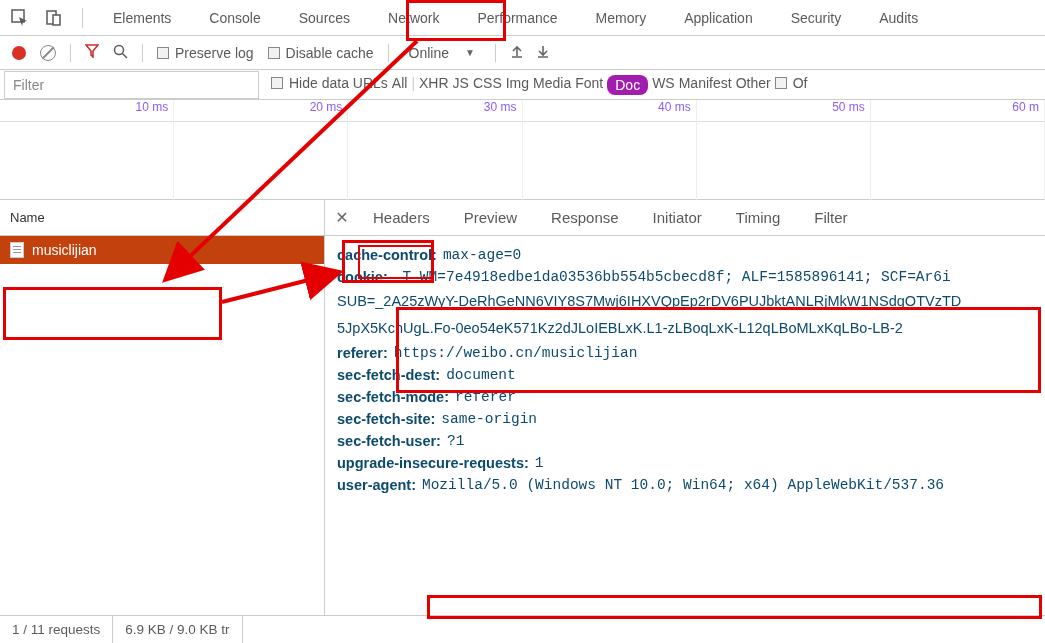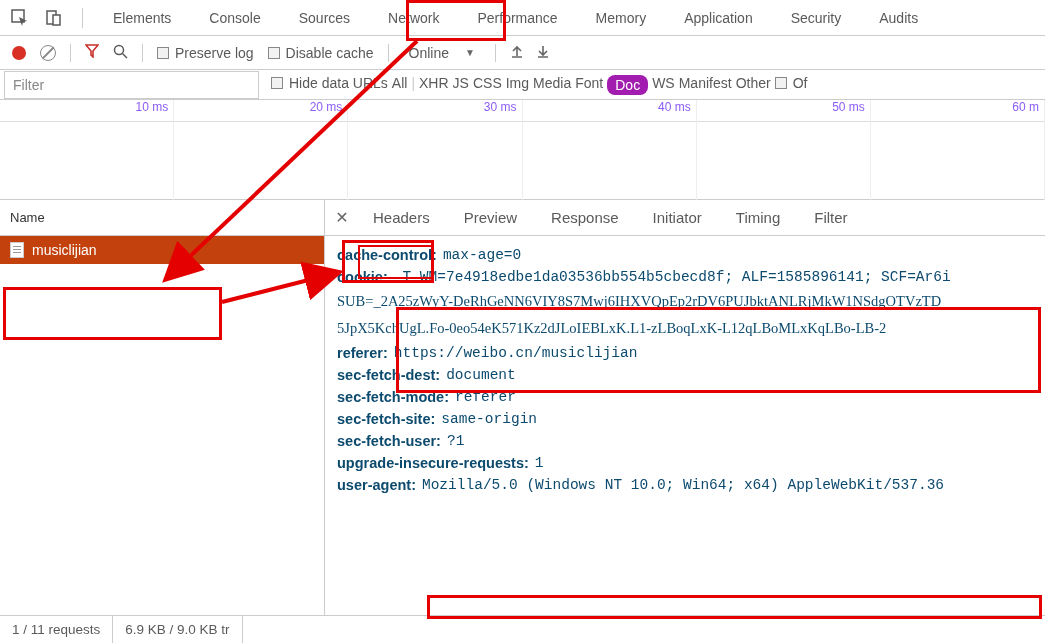--- a/index.html
+++ b/index.html
@@ -52,21 +52,21 @@
   .doc-icon::before { content: ""; position: absolute; left: 2px; right: 2px; top: 3px; height: 1px; background: #999; box-shadow: 0 3px 0 #999, 0 6px 0 #999; }
 
   .detail-tabs { height: 36px; display: flex; align-items: center; border-bottom: 1px solid #ccc; gap: 6px; padding: 0 6px; }
   .detail-tabs .close-x { width: 22px; height: 22px; display: flex; align-items: center; justify-content: center; color: #666; cursor: pointer; font-size: 16px; }
   .detail-tab { padding: 8px 14px; font-size: 15px; color: #5a5a5a; cursor: pointer; }
 
   .headers-body { flex: 1; overflow: auto; padding: 8px 2px 8px 12px; font-size: 14.5px; color: #0c4a6e; }
   .hdr-line { display: flex; align-items: flex-start; padding: 3px 0; flex-wrap: nowrap; }
   .hdr-k { font-weight: bold; white-space: nowrap; }
   .hdr-v { font-family: Consolas, "Courier New", monospace; white-space: nowrap; overflow: hidden; padding-left: 6px; }
-  .cookie-block { font-family: Liberation Serif, serif; white-space: nowrap; overflow: hidden; line-height: 1.85; }
+  .cookie-block { font-family: Liberation Sans, sans-serif; white-space: nowrap; overflow: hidden; line-height: 1.85; }
 
   
   .status { position: absolute; bottom: 0; left: 0; right: 0; height: 28px; border-top: 1px solid #ccc; display: flex; align-items: center; font-size: 13.5px; color: #5a5a5a; }
   .status .cell { padding: 0 12px; border-right: 1px solid #ccc; height: 100%; display: flex; align-items: center; }
 
   
   .annot { position: absolute; border: 3px solid #e40000; pointer-events: none; }
   svg.arrows { position: absolute; top: 0; left: 0; pointer-events: none; }
 </style>
 </head>

